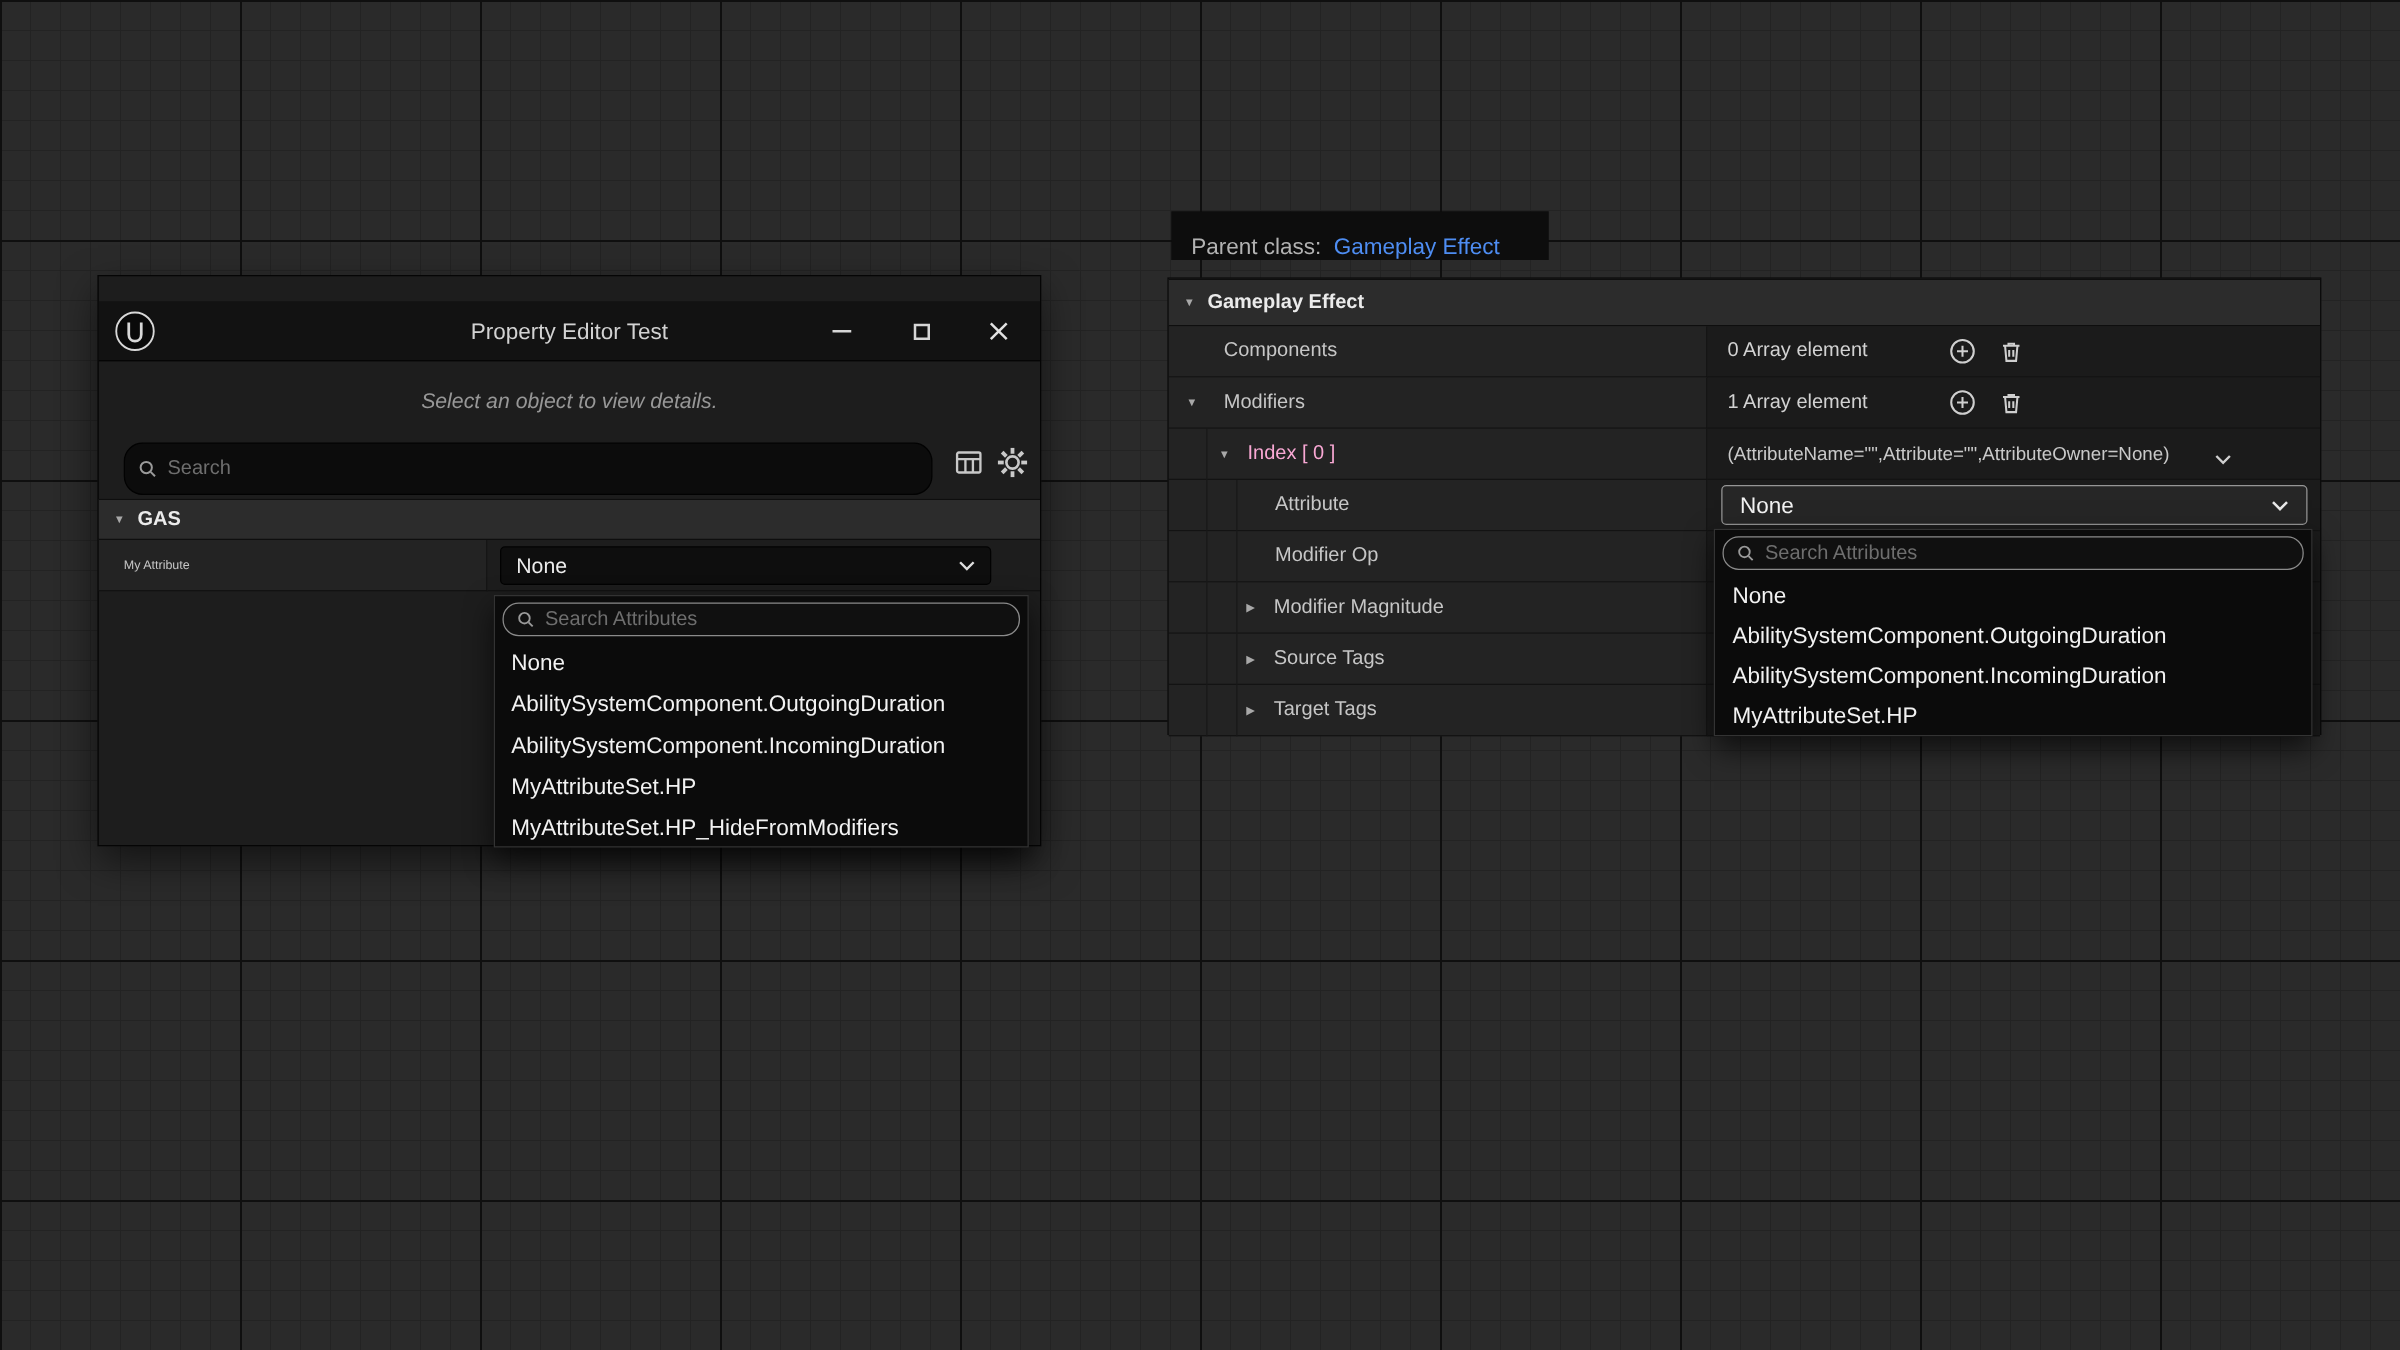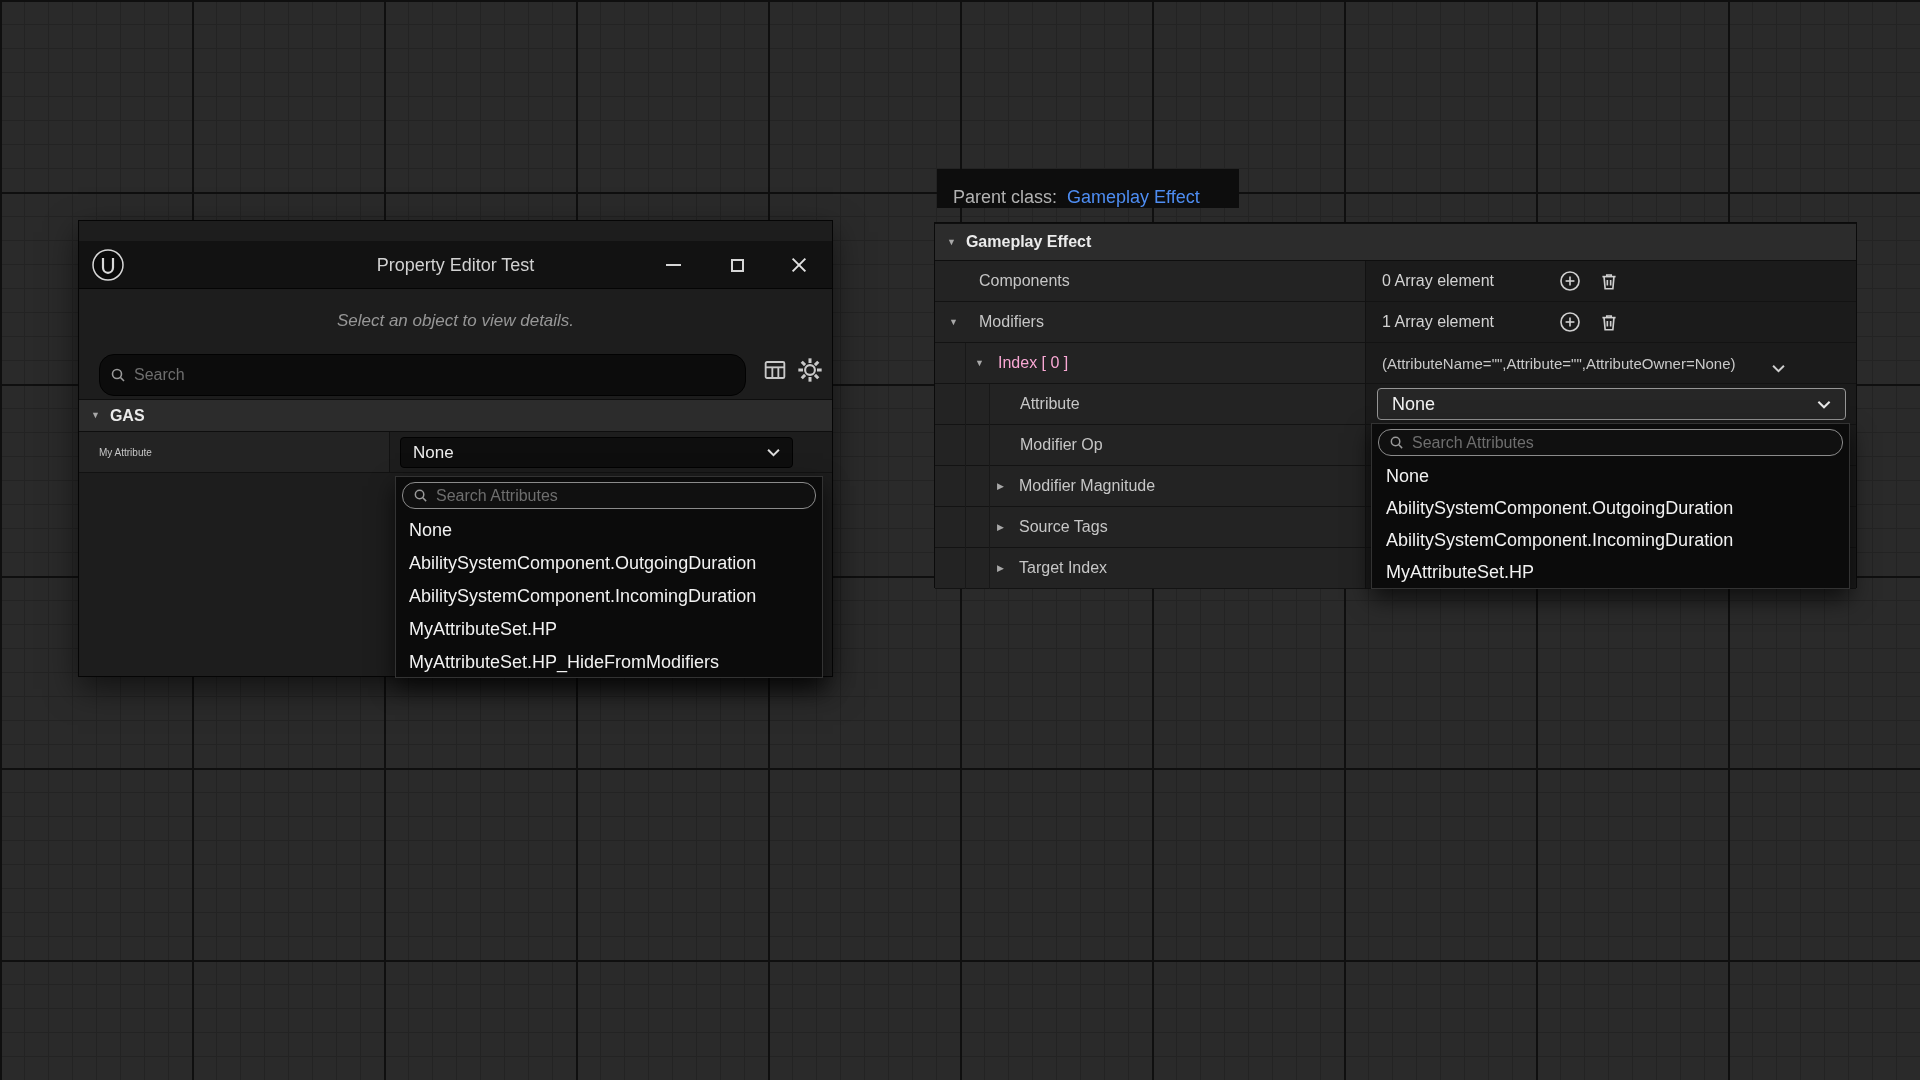--- a/index.html
+++ b/index.html
@@ -324,21 +324,21 @@
       <div class="drow-left">
         <span class="tri tri-l2">▶</span>
         <span class="pad-l2" style="padding-left:84px">Source Tags</span>
       </div>
       <div class="drow-right"></div>
     </div>
 
     <div class="drow">
       <div class="drow-left">
         <span class="tri tri-l2">▶</span>
-        <span class="pad-l2" style="padding-left:84px">Target Index</span>
+        <span class="pad-l2" style="padding-left:84px">Target Tags</span>
       </div>
       <div class="drow-right"></div>
     </div>
 
     <div class="guide guide1"></div>
     <div class="guide guide2"></div>
   </section>
 
   <div class="dropdown dp-right">
     <div class="searchbox dd-search">

